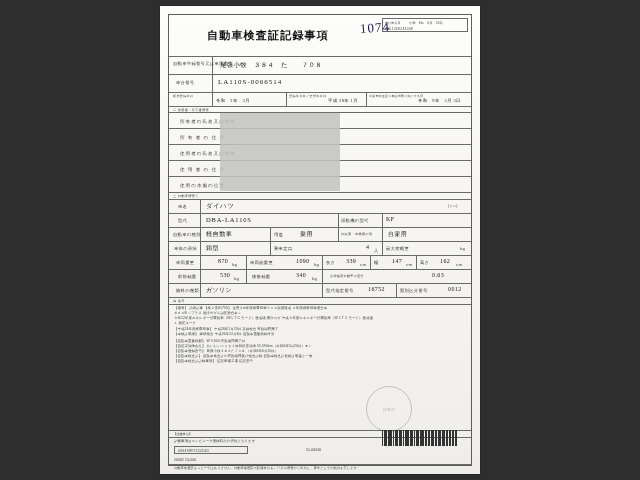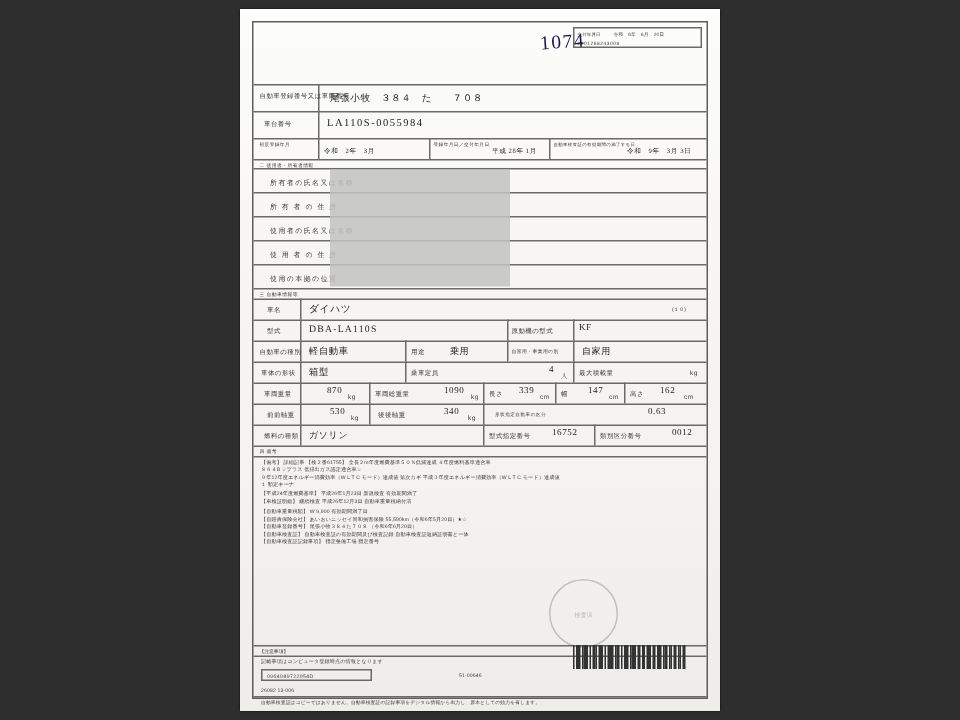--- a/index.html
+++ b/index.html
@@ -56,33 +56,34 @@
 
 <div class="scan">
   <div class="paper">
 
     <div class="hdrbox" style="left:222px;top:12px;width:86px;height:14px;">
       <div class="tiny" style="left:2px;top:1.5px;font-size:3px;">交付年月日</div>
       <div class="tiny" style="left:26px;top:1.5px;font-size:3.2px;">令和　6年　6月　20日</div>
       <div class="tiny" style="left:2px;top:8px;font-size:3.2px;letter-spacing:.4px;">0001268243008</div>
     </div>
 
+    <div class="title">自動車検査証記録事項</div>
     <div class="handwrite" style="left:200px;top:14px;">1074</div>
 
     <div class="sheet"></div>
 
     <div class="hline" style="left:9px;top:50px;width:302px;"></div>
     <div class="vline" style="left:52px;top:50px;height:18px;"></div>
     <div class="lbl" style="left:13px;top:55px;">自動車登録番号又は車両番号</div>
     <div class="val" style="left:60px;top:55px;font-size:6.4px;">尾張小牧　３８４　た　　７０８</div>
 
     <div class="hline" style="left:9px;top:68px;width:302px;"></div>
     <div class="vline" style="left:52px;top:68px;height:18px;"></div>
     <div class="lbl" style="left:16px;top:74px;">車台番号</div>
-    <div class="val" style="left:58px;top:72px;font-size:7px;letter-spacing:1px;">LA110S-0055984</div>
+    <div class="val" style="left:58px;top:72px;font-size:7px;letter-spacing:1px;">LA110S-0066514</div>
 
     <div class="hline" style="left:9px;top:86px;width:302px;"></div>
     <div class="lbl" style="left:13px;top:88px;font-size:3.1px;">初度登録年月</div>
     <div class="val" style="left:56px;top:92px;font-size:4.4px;">令和　2年　3月</div>
     <div class="vline" style="left:52px;top:86px;height:14px;"></div>
     <div class="vline" style="left:126px;top:86px;height:14px;"></div>
     <div class="lbl" style="left:129px;top:88px;font-size:3.1px;">登録年月日／交付年月日</div>
     <div class="val" style="left:168px;top:92px;font-size:4.4px;">平成 28年  1月</div>
     <div class="vline" style="left:206px;top:86px;height:14px;"></div>
     <div class="lbl" style="left:209px;top:88px;font-size:2.9px;">自動車検査証の有効期間の満了する日</div>

